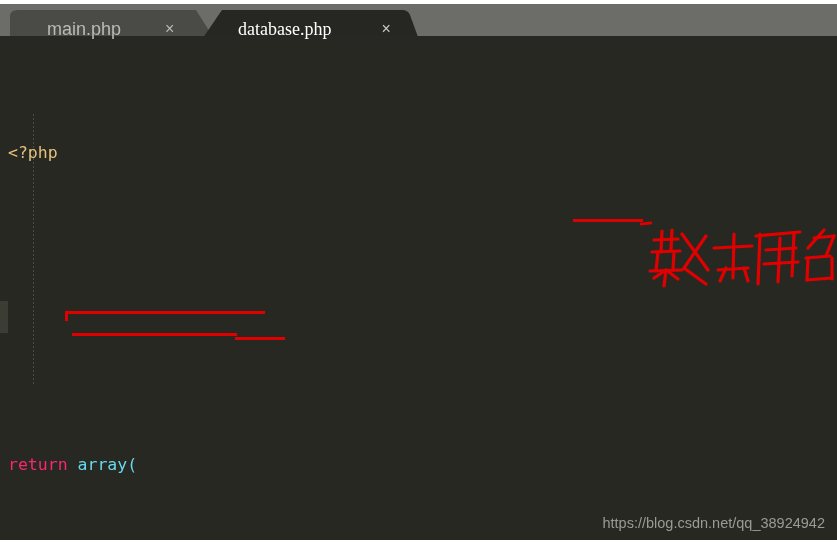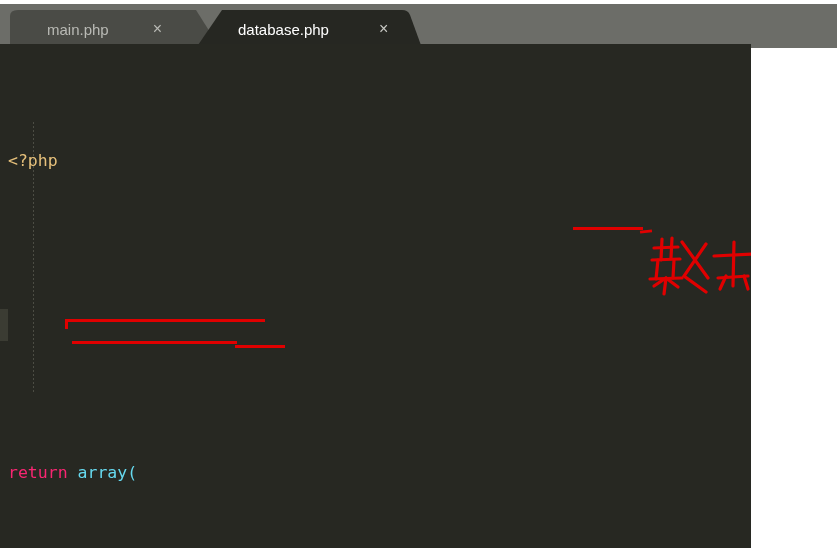--- a/index.html
+++ b/index.html
@@ -43,21 +43,21 @@
     position: absolute;
     left: 0;
     top: 0;
     width: 100%;
     height: 100%;
   }
   .tab .tablabel {
     position: relative;
     z-index: 2;
     font-family: "Liberation Sans", sans-serif;
-    font-size: 15px;
+    font-size: 18px;
     white-space: nowrap;
   }
   .tab .tabclose {
     position: relative;
     z-index: 2;
     font-family: "Liberation Sans", sans-serif;
     font-size: 16px;
     line-height: 1;
     user-select: none;
   }
@@ -75,32 +75,33 @@
     color: #b9bab5;
   }
 
   #tab-db {
     left: 196px;
     width: 230px;
   }
   #tab-db .tablabel {
     margin-left: 42px;
     color: #ffffff;
+    font-family: Liberation Serif, serif;
   }
   #tab-db .tabclose {
     margin-left: 50px;
     color: #c8c9c4;
   }
 
   
   .editor {
     position: absolute;
     left: 0;
-    top: 44px;
-    width: 751px;
+    top: 36px;
+    width: 837px;
     height: 504px;
     background: #272822;
     overflow: hidden;
     text-decoration: underline;
   }
 
   .code {
     position: absolute;
     left: 8px;
     top: 0px;
@@ -277,15 +278,16 @@
         <path d="M186,10 L178,30"></path>
         <path d="M158,32 L182,30"></path>
         <path d="M160,32 L159,54"></path>
         <path d="M159,54 L184,52"></path>
         <path d="M184,32 L184,53"></path>
       </g>
     </svg>
 
     <div class="ann-line" style="left:640px; top:186px; width:12px; height:3px; transform:rotate(-6deg);"></div>
 
+    <div class="watermark">https://blog.csdn.net/qq_38924942</div>
   </div>
 
 </div>
 
 </body></html>

